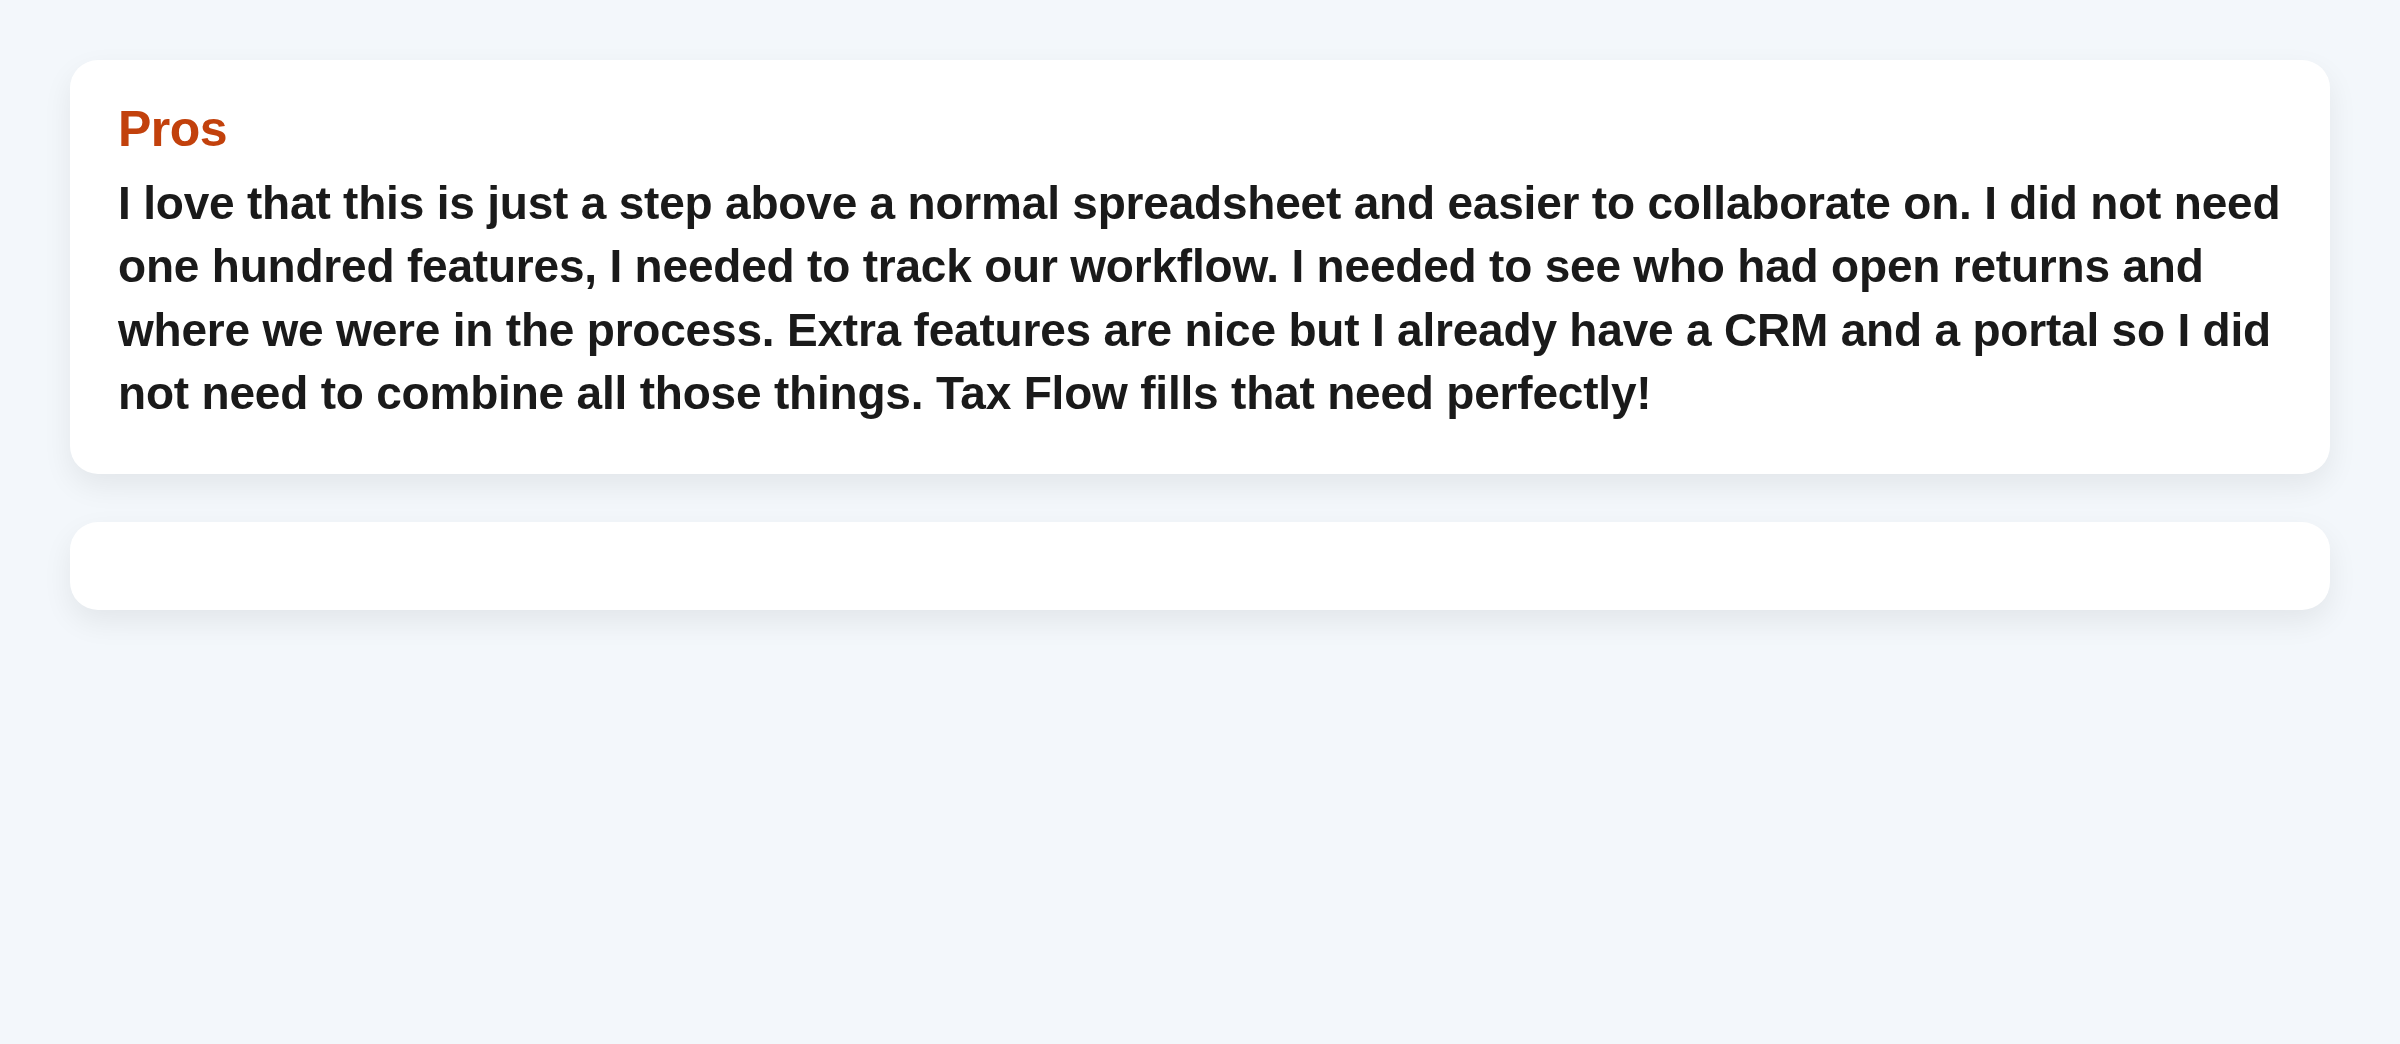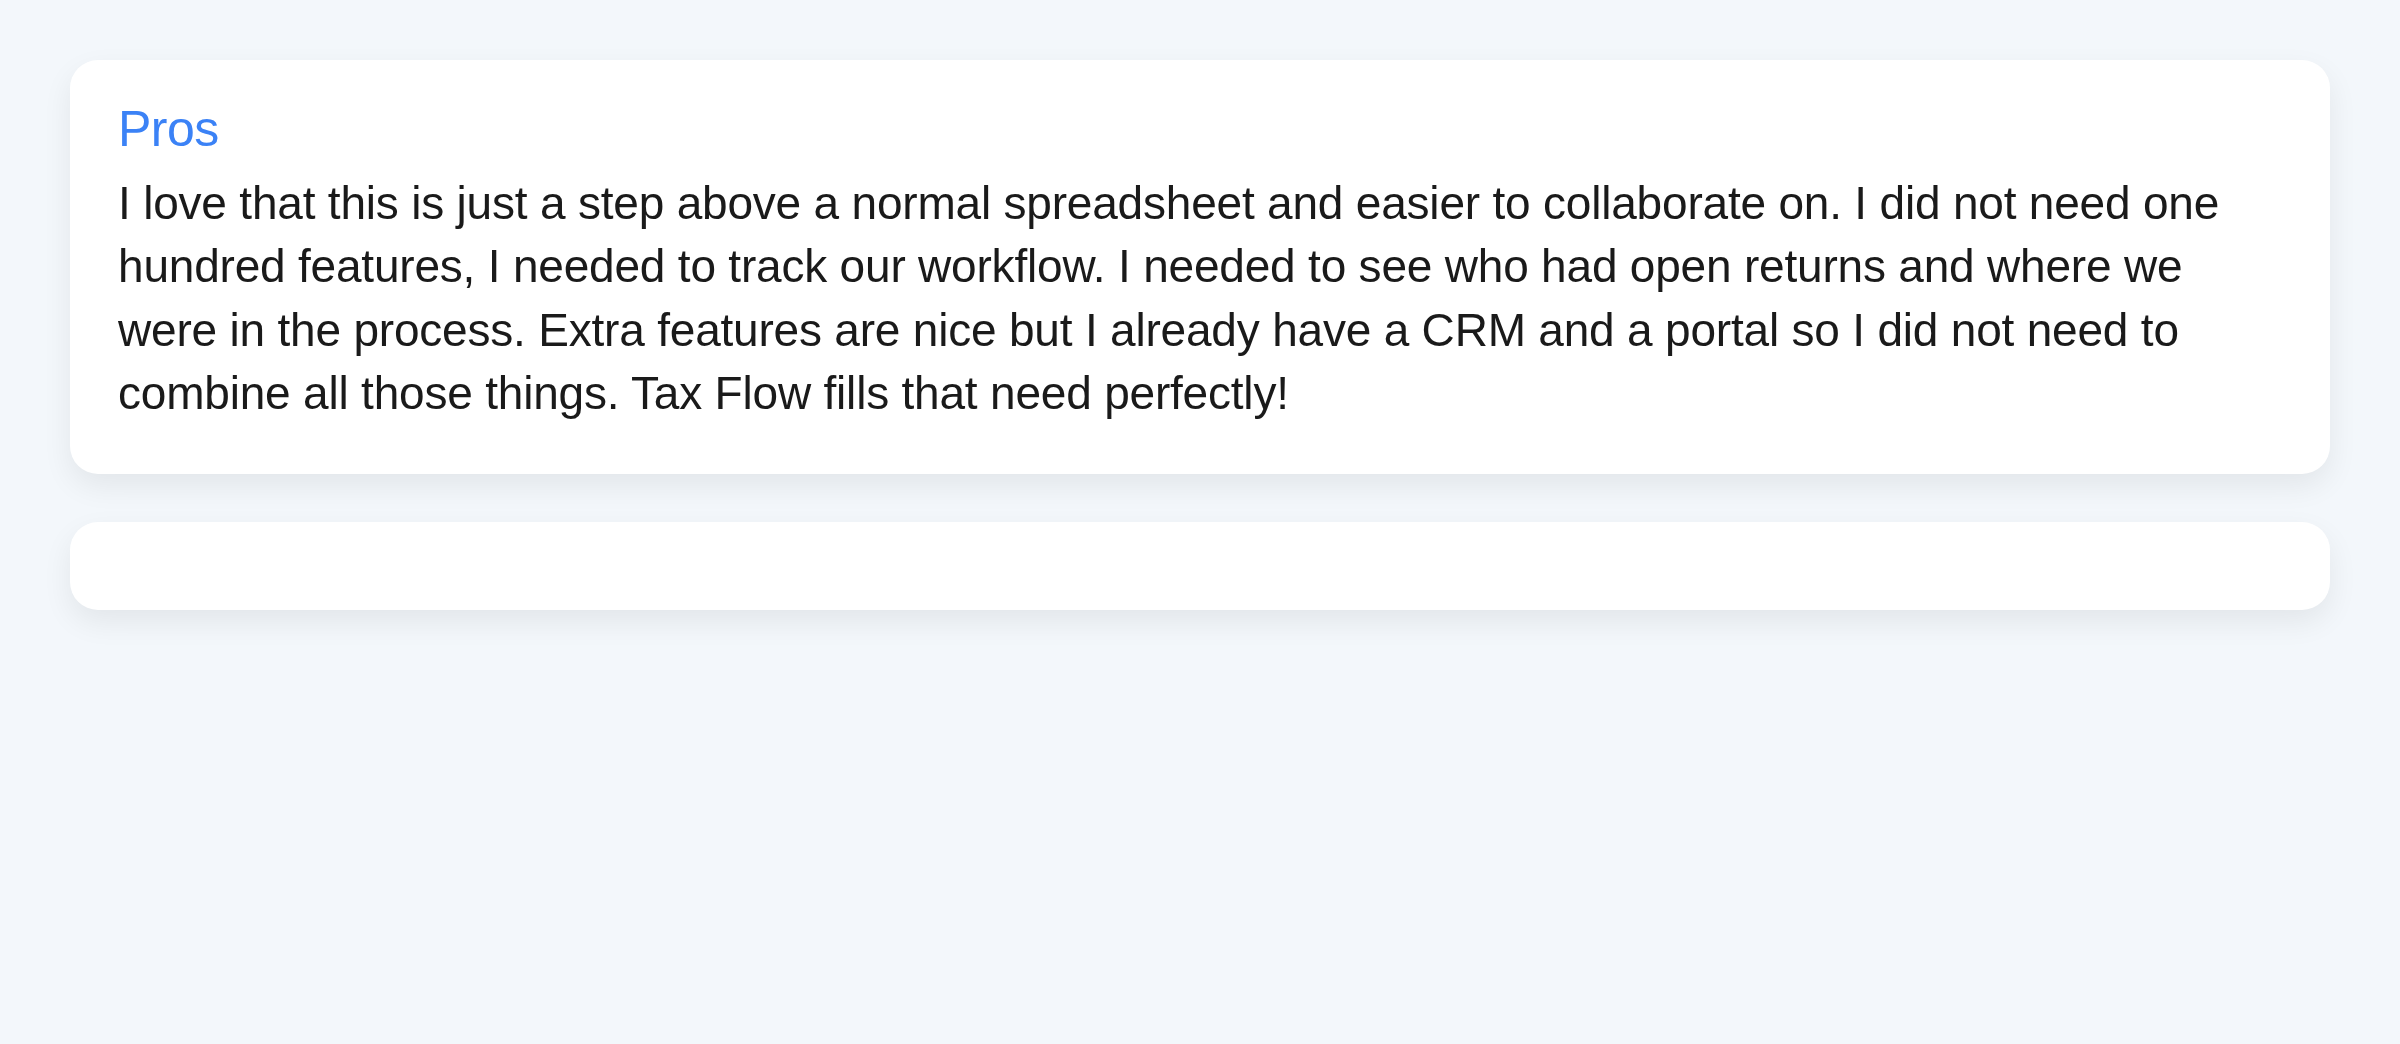--- a/index.html
+++ b/index.html
@@ -18,28 +18,28 @@
       background-color: #ffffff;
       border-radius: 28px;
       padding: 40px 48px 48px 48px;
       box-shadow: 0 12px 30px rgba(0, 0, 0, 0.07);
     }
     .card + .card {
       margin-top: 48px;
     }
     .card-title {
       font-size: 50px;
-      font-weight: 400;
-      color: #3b82f6;
+      font-weight: 700;
+      color: #c2410c;
       letter-spacing: -0.5px;
       margin-bottom: 14px;
     }
     .card-body {
       font-size: 46px;
-      font-weight: 400;
+      font-weight: 700;
       color: #1a1a1a;
       line-height: 1.38;
       letter-spacing: -0.2px;
     }
   </style>
 </head>
 <body>
 
 <div class="card">
   <h2 class="card-title">Pros</h2>

